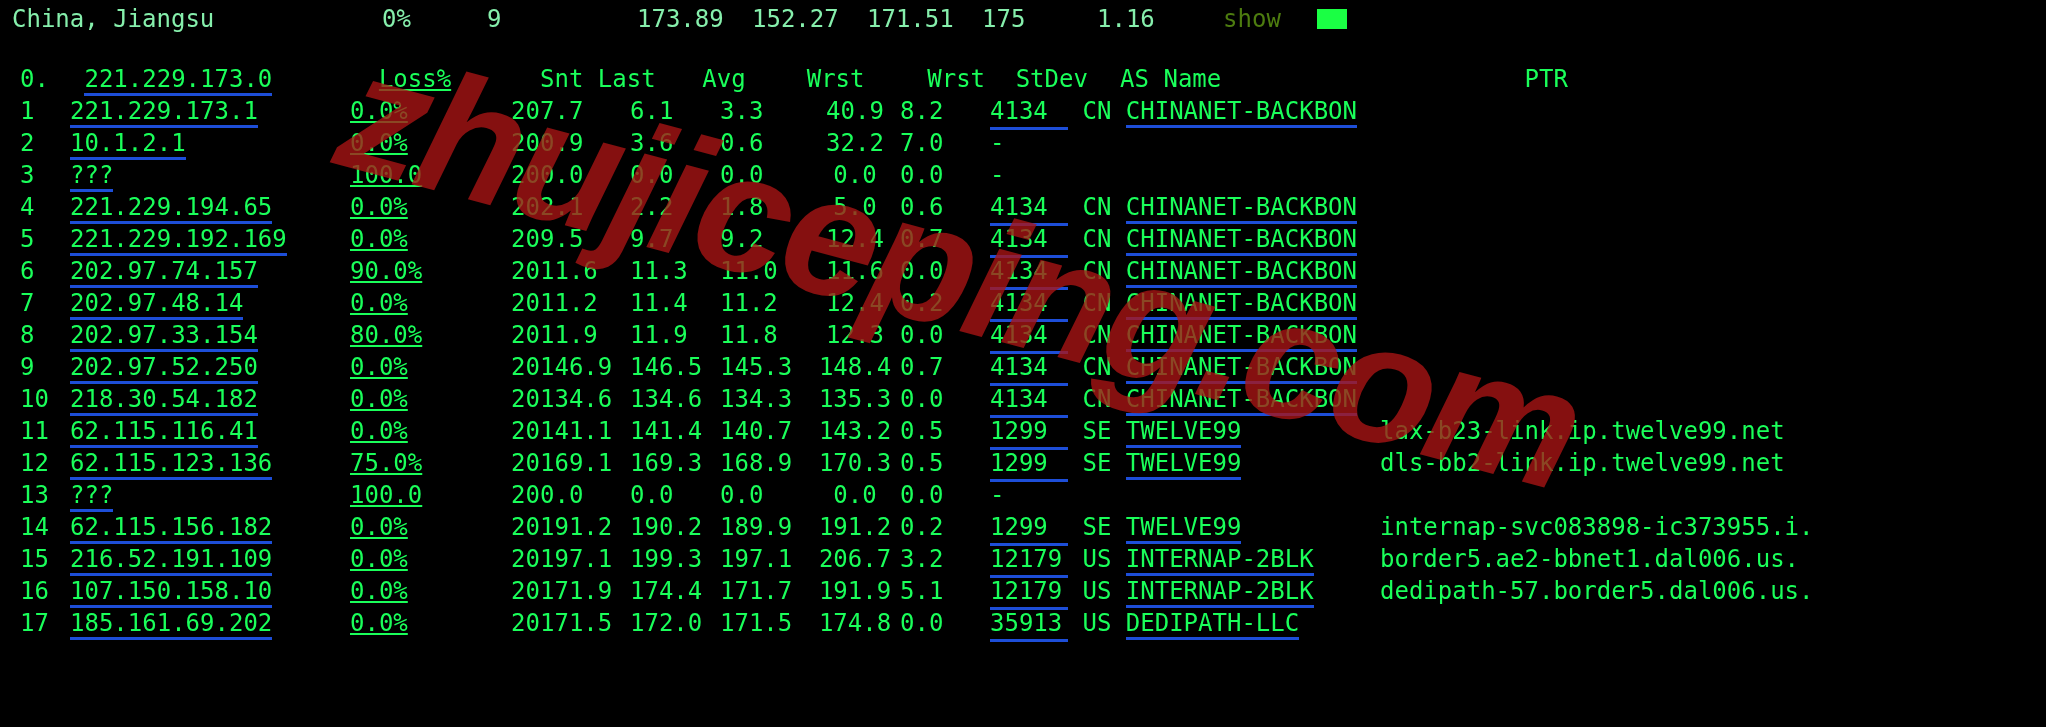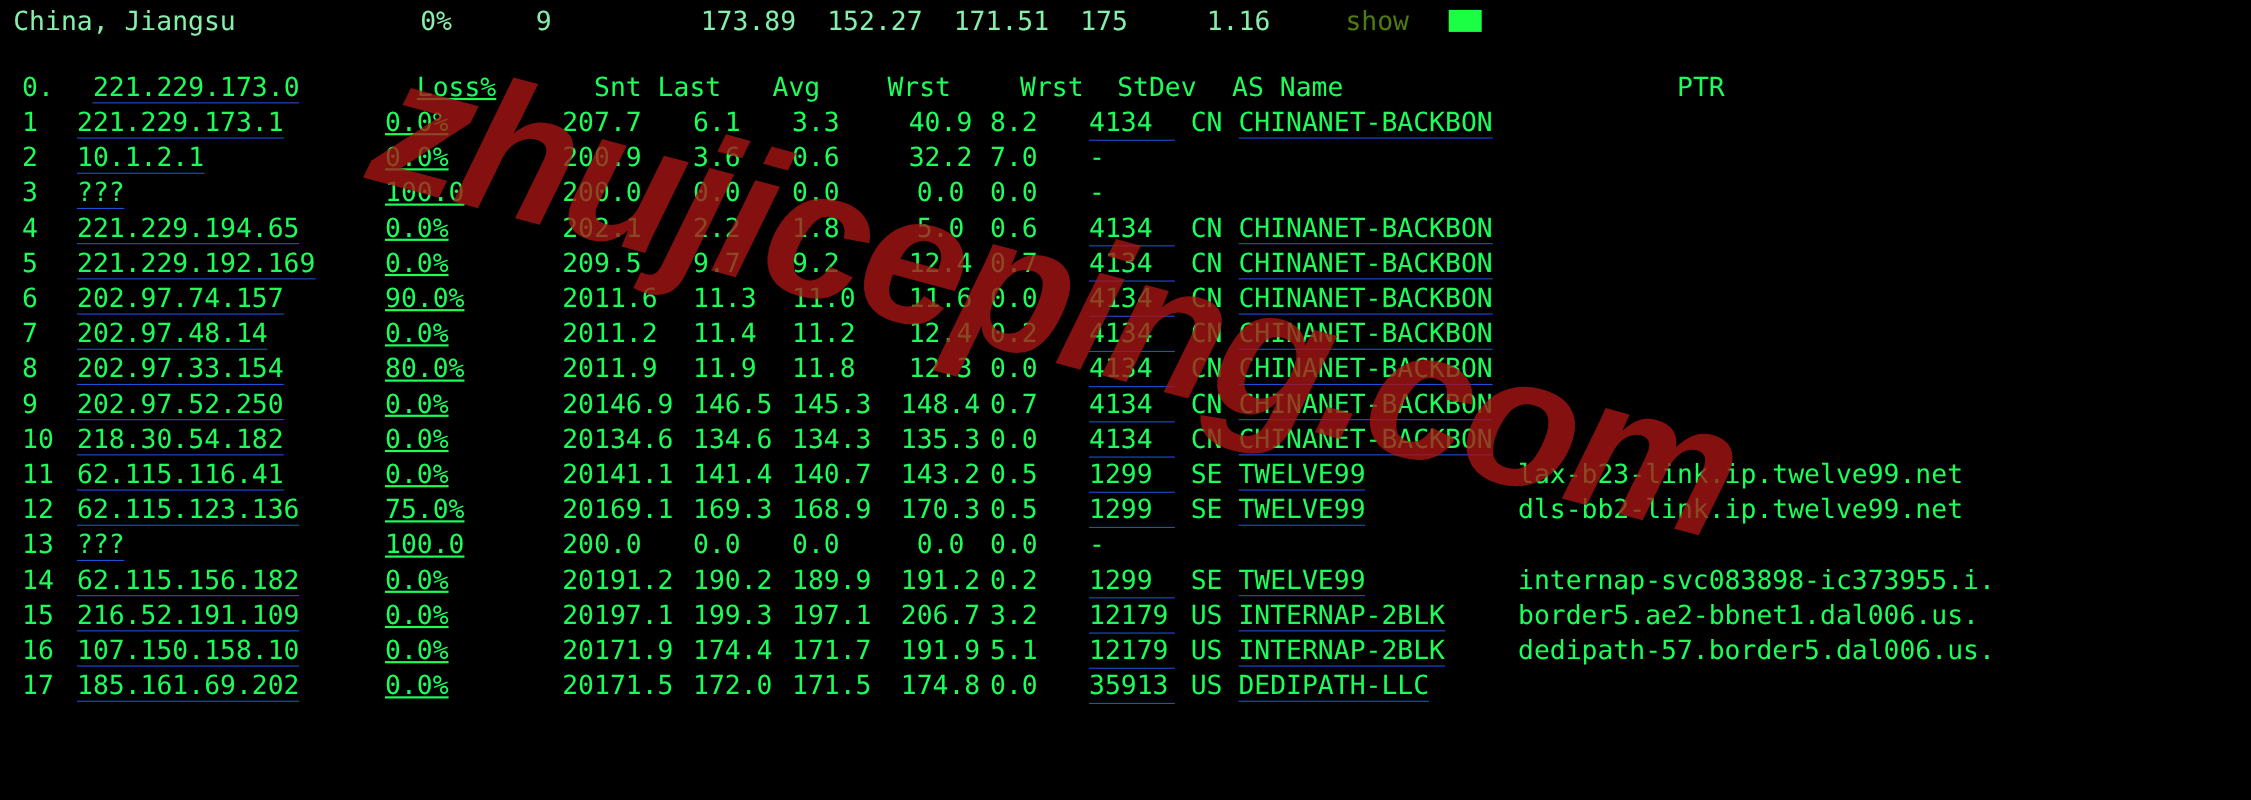--- a/index.html
+++ b/index.html
@@ -15,21 +15,21 @@
     font-size: 24px;
     line-height: 32px;
     color: #1aff5a;
     position: relative;
   }
   .white { color: #86efac; }
   .green { color: #4d7c0f; text-align: center; }
   .link {
     color: #1aff5a;
     text-decoration: none;
-    border-bottom: 1px solid #1d4ed8;
+    border-bottom: 3px solid #1d4ed8;
   }
   .toprow {
     display: flex;
     align-items: center;
     padding: 3px 0 3px 12px;
   }
   .toprow > span { white-space: pre; }
   .topcell { display:inline-block; }
   .bar {
     display:inline-block;

